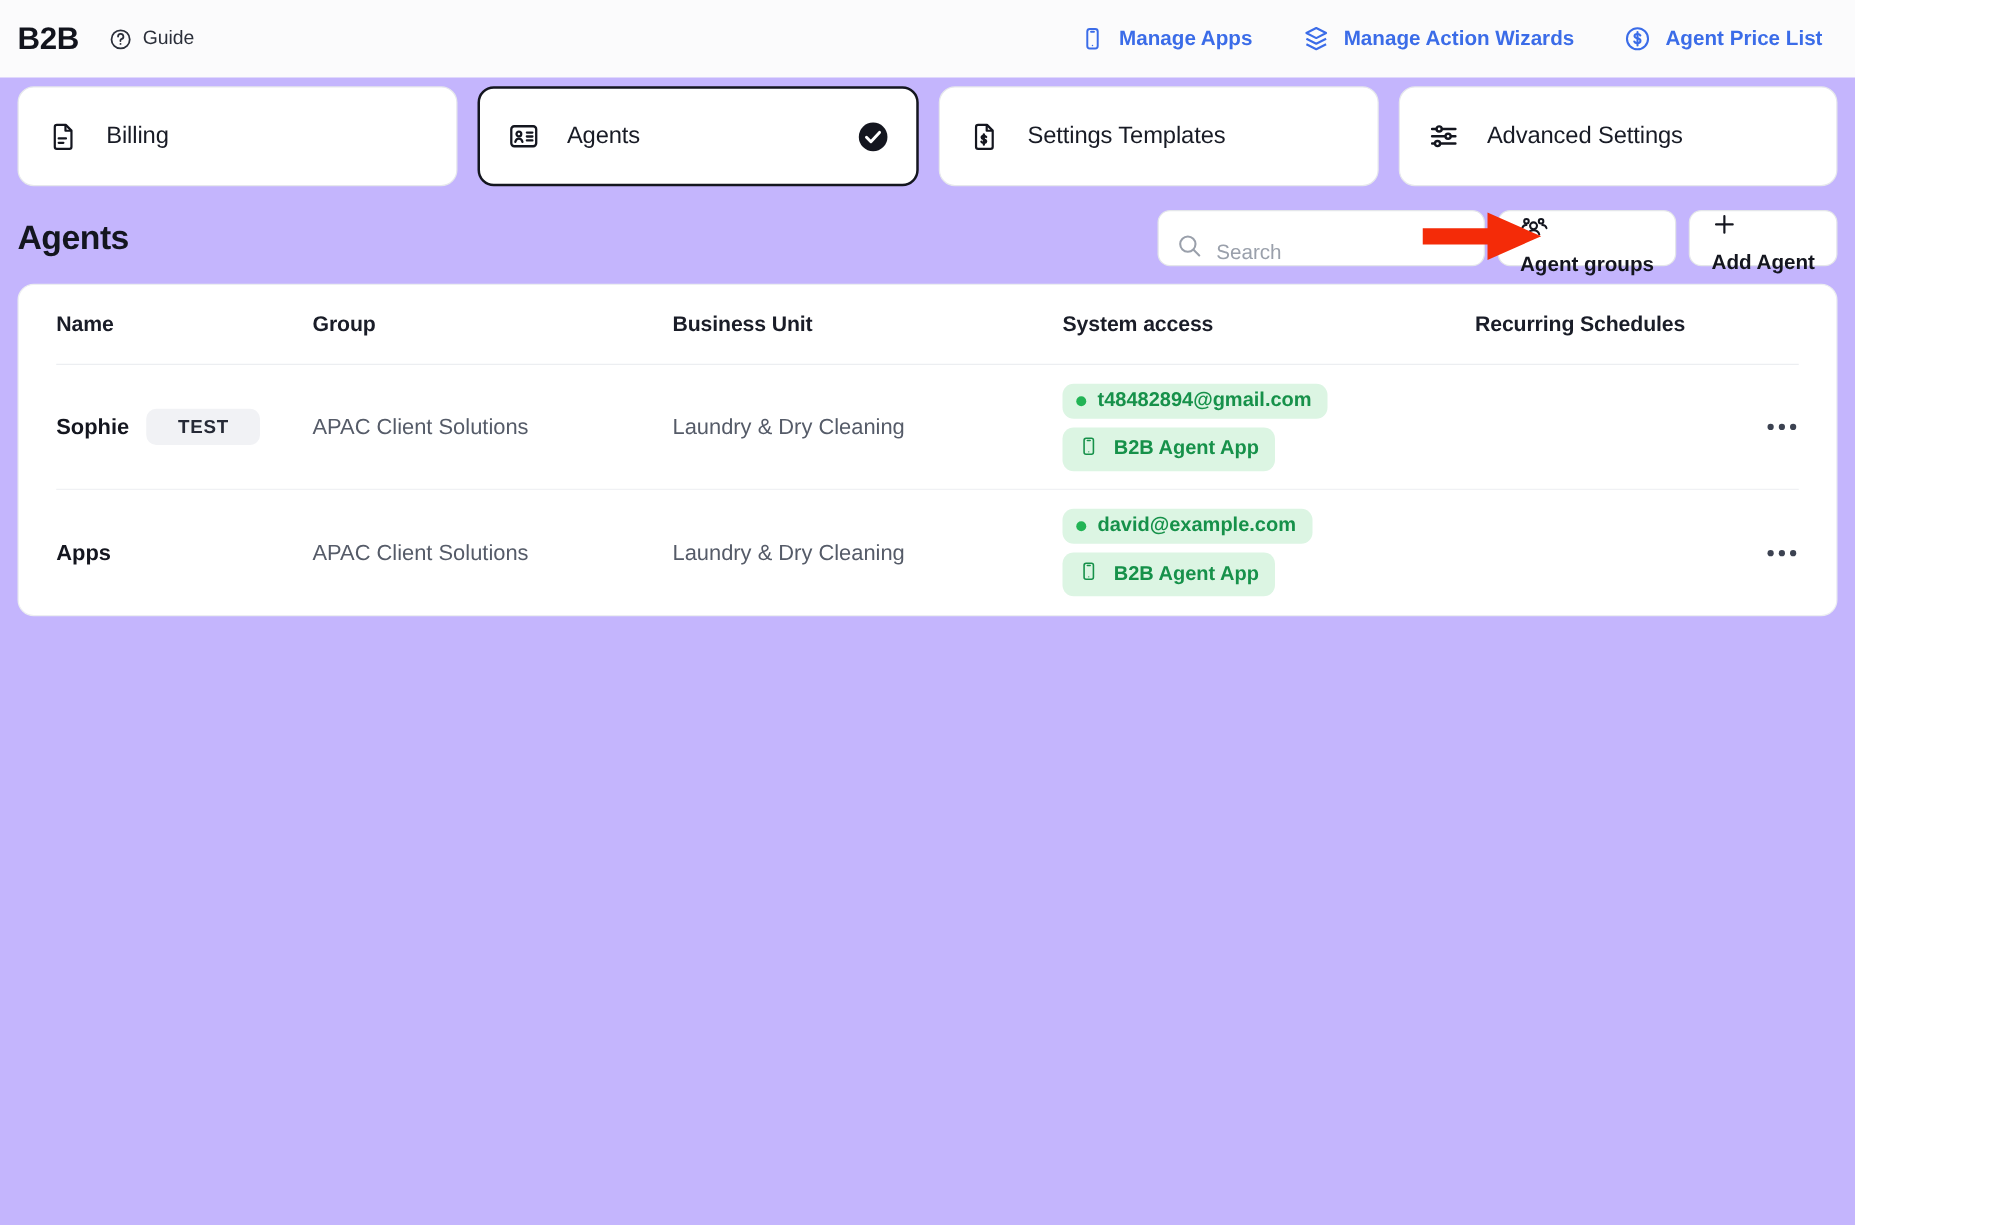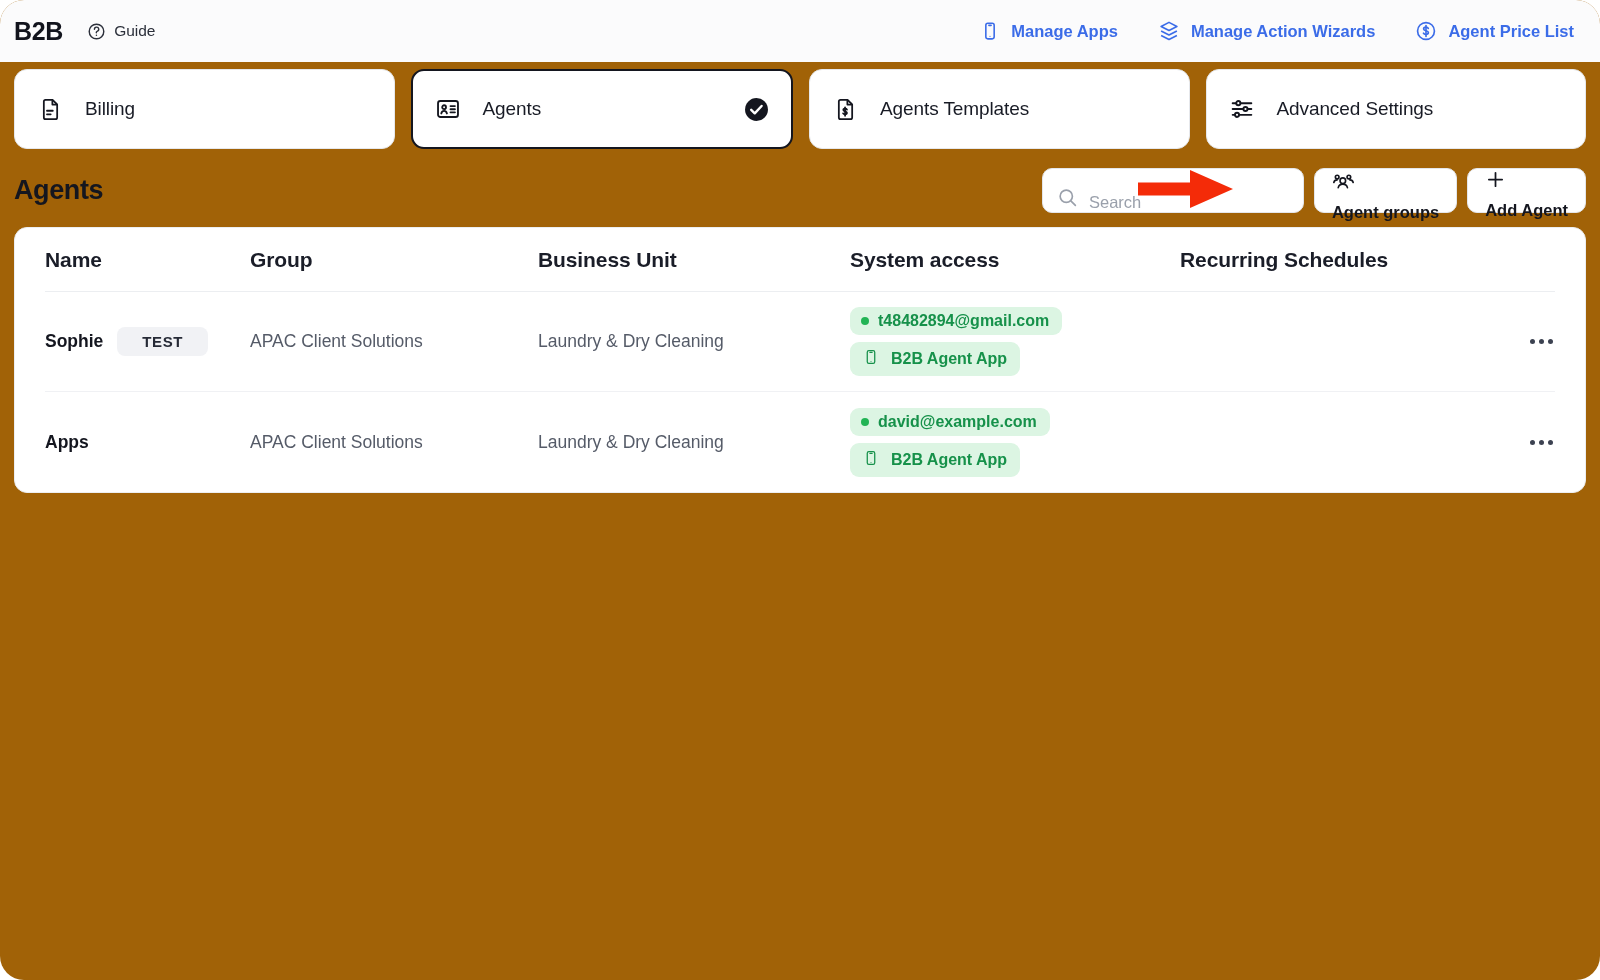--- a/index.html
+++ b/index.html
@@ -8,25 +8,24 @@
   html, body {
     width: 1600px;
     height: 980px;
     background: #ffffff;
     font-family: "Liberation Sans", sans-serif;
     -webkit-font-smoothing: antialiased;
   }
 
   #app {
     position: relative;
-    width: 1600px;
+    width: 1484px;
     height: 980px;
-    background: #a16207;
+    background: #c4b5fd;
     overflow: hidden;
-    border-radius: 24px;
   }
 
   
   .topbar {
     height: 62px;
     background: #fbfbfc;
     display: flex;
     align-items: center;
     padding: 0 26px 0 14px;
     position: relative;
@@ -175,21 +174,21 @@
     border-radius: 13px;
     padding: 0 30px;
   }
   .thead {
     display: flex;
     align-items: center;
     height: 64px;
     border-bottom: 1.5px solid #eceef1;
   }
   .th {
-    font-size: 21px;
+    font-size: 17px;
     font-weight: 700;
     color: #1a1d28;
     letter-spacing: -0.1px;
   }
   .row {
     display: flex;
     align-items: center;
     min-height: 100px;
     border-bottom: 1.5px solid #f0f1f4;
   }
@@ -344,21 +343,21 @@
 
     <div class="tab">
       <span class="tab-icon">
         <svg width="25" height="25" viewBox="0 0 24 24" fill="none" stroke="#14161f" stroke-width="1.7" stroke-linejoin="round">
           <path d="M14 2.8H7.2A1.6 1.6 0 0 0 5.6 4.4v15.2a1.6 1.6 0 0 0 1.6 1.6h9.6a1.6 1.6 0 0 0 1.6-1.6V7.2L14 2.8Z"></path>
           <path d="M13.8 3v4.3h4.4"></path>
           <path d="M13.4 12.1c-.3-.6-1-.9-1.8-.9-1 0-1.7.5-1.7 1.3 0 1.7 3.5.9 3.5 2.7 0 .8-.8 1.4-1.8 1.4-.9 0-1.6-.3-1.9-.9" stroke-linecap="round"></path>
           <path d="M11.6 10v8" stroke-linecap="round"></path>
         </svg>
       </span>
-      <span class="tab-label">Agents Templates</span>
+      <span class="tab-label">Settings Templates</span>
     </div>
 
     <div class="tab">
       <span class="tab-icon">
         <svg width="26" height="26" viewBox="0 0 24 24" fill="none" stroke="#14161f" stroke-width="1.8" stroke-linecap="round">
           <path d="M3.4 6.6h17.2M3.4 12h17.2M3.4 17.4h17.2"></path>
           <circle cx="8.6" cy="6.6" r="1.9" fill="#ffffff"></circle>
           <circle cx="15.2" cy="12" r="1.9" fill="#ffffff"></circle>
           <circle cx="7.4" cy="17.4" r="1.9" fill="#ffffff"></circle>
         </svg>

